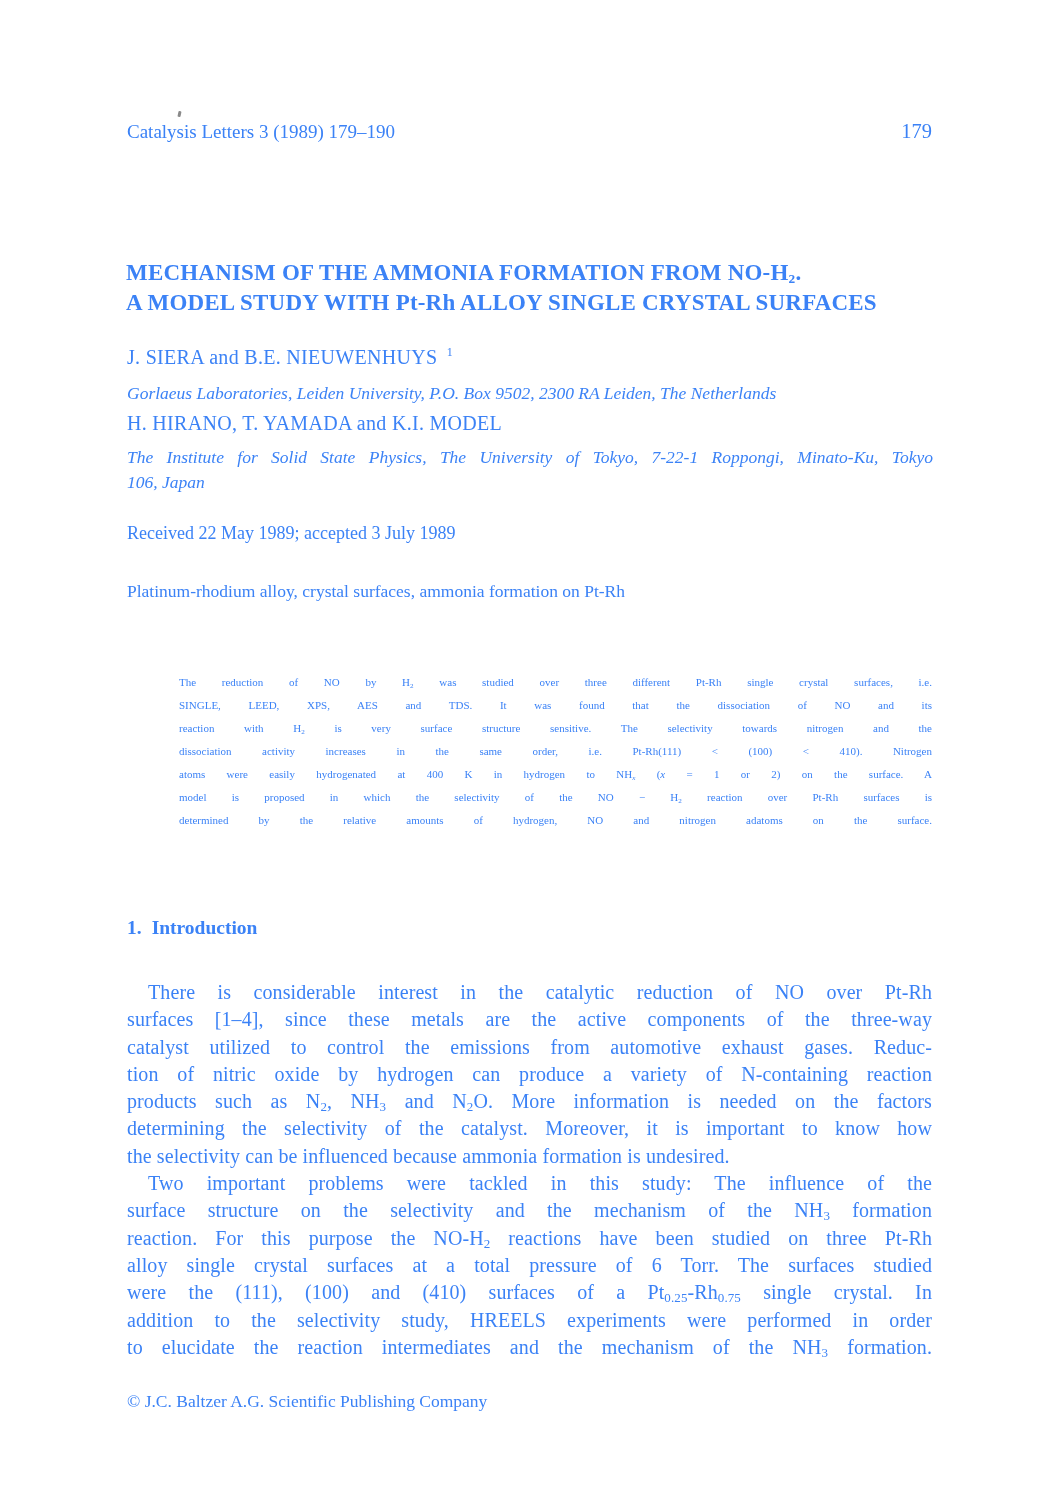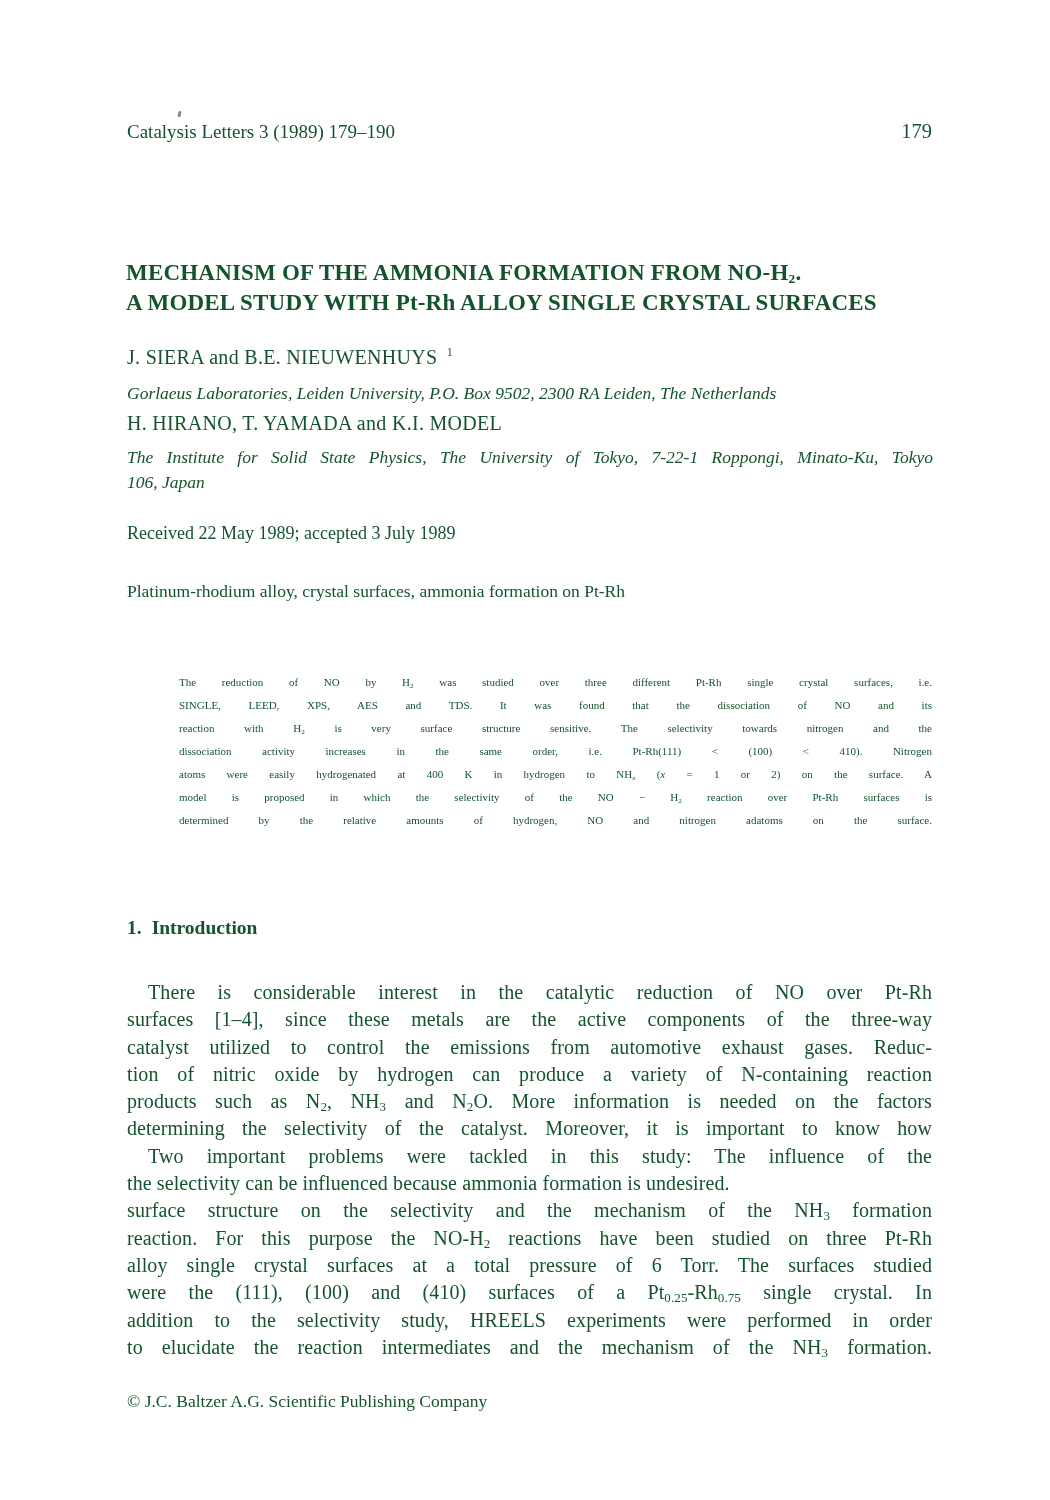--- a/index.html
+++ b/index.html
@@ -1,18 +1,18 @@
 <!DOCTYPE html>
 <html><head>
 <meta charset="utf-8">
 <style>
   html,body{margin:0;padding:0;background:#ffffff;}
   .page{
     position:relative;width:1050px;height:1500px;background:#ffffff;
-    font-family:"Liberation Serif","DejaVu Serif",serif;color:#14532d;overflow:hidden;
+    font-family:"Liberation Serif","DejaVu Serif",serif;color:#3b82f6;overflow:hidden;
   }
   .abs{position:absolute;}
   
   .header{left:127px;right:118px;top:120px;display:flex;justify-content:space-between;align-items:baseline;font-size:19px;}
   .pageno{font-size:20.5px;}
   .speck{left:178px;top:111px;width:3px;height:6px;background:#8a8a8a;transform:rotate(12deg);border-radius:1px;}
   
   .title{left:126px;top:258px;width:815px;font-size:23px;font-weight:bold;line-height:30px;letter-spacing:0.2px;white-space:nowrap;}
   .title sub{font-size:0.58em;vertical-align:-0.25em;}
   
@@ -86,22 +86,22 @@
     <span>1.</span><span class="sec-title">Introduction</span>
   </div>
 
   <div class="abs bodytext">
       <div class="line just indent">There is considerable interest in the catalytic reduction of NO over Pt-Rh</div>
       <div class="line just">surfaces [1–4], since these metals are the active components of the three-way</div>
       <div class="line just">catalyst utilized to control the emissions from automotive exhaust gases. Reduc-</div>
       <div class="line just">tion of nitric oxide by hydrogen can produce a variety of N-containing reaction</div>
       <div class="line just">products such as N<sub>2</sub>, NH<sub>3</sub> and N<sub>2</sub>O. More information is needed on the factors</div>
       <div class="line just">determining the selectivity of the catalyst. Moreover, it is important to know how</div>
+      <div class="line">the selectivity can be influenced because ammonia formation is undesired.</div>
       <div class="line just indent">Two important problems were tackled in this study: The influence of the</div>
-      <div class="line">the selectivity can be influenced because ammonia formation is undesired.</div>
       <div class="line just">surface structure on the selectivity and the mechanism of the NH<sub>3</sub> formation</div>
       <div class="line just">reaction. For this purpose the NO-H<sub>2</sub> reactions have been studied on three Pt-Rh</div>
       <div class="line just">alloy single crystal surfaces at a total pressure of 6 Torr. The surfaces studied</div>
       <div class="line just">were the (111), (100) and (410) surfaces of a Pt<sub>0.25</sub>-Rh<sub>0.75</sub> single crystal. In</div>
       <div class="line just">addition to the selectivity study, HREELS experiments were performed in order</div>
       <div class="line just">to elucidate the reaction intermediates and the mechanism of the NH<sub>3</sub> formation.</div>
     </div>
 
   <div class="abs footer">© J.C. Baltzer A.G. Scientific Publishing Company</div>
 

